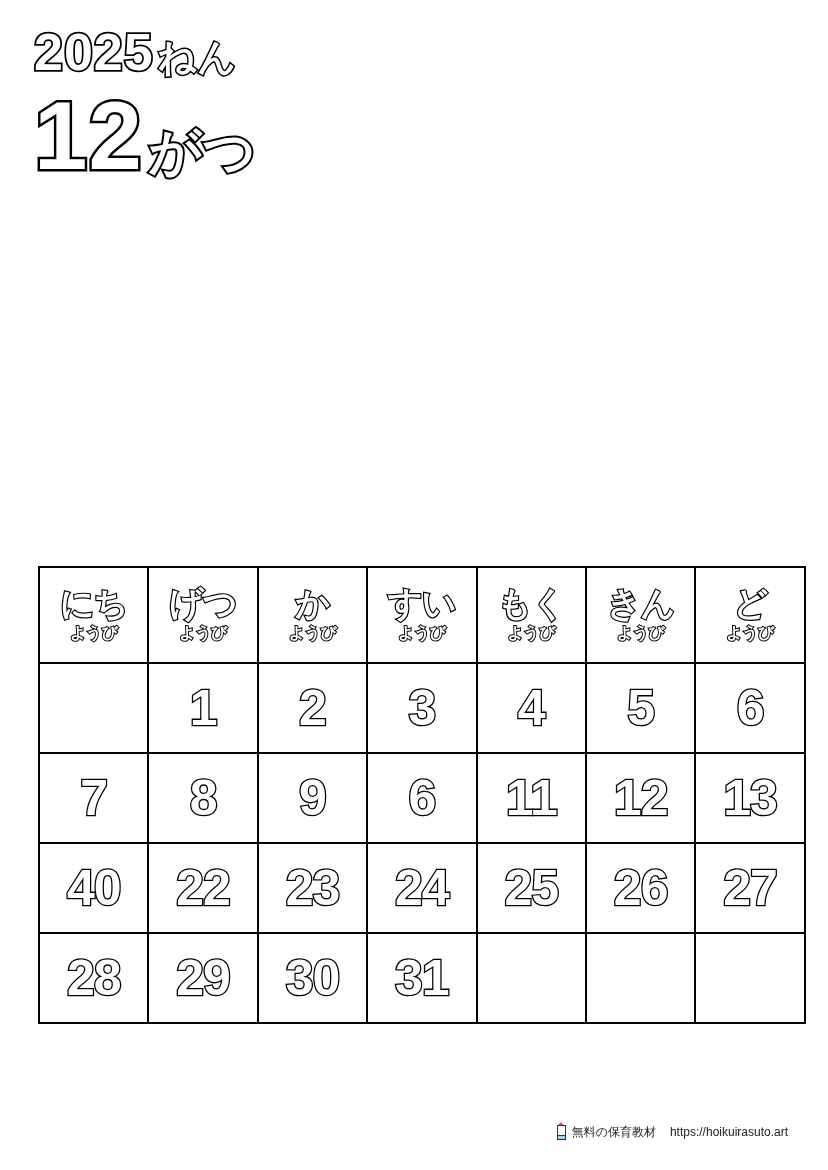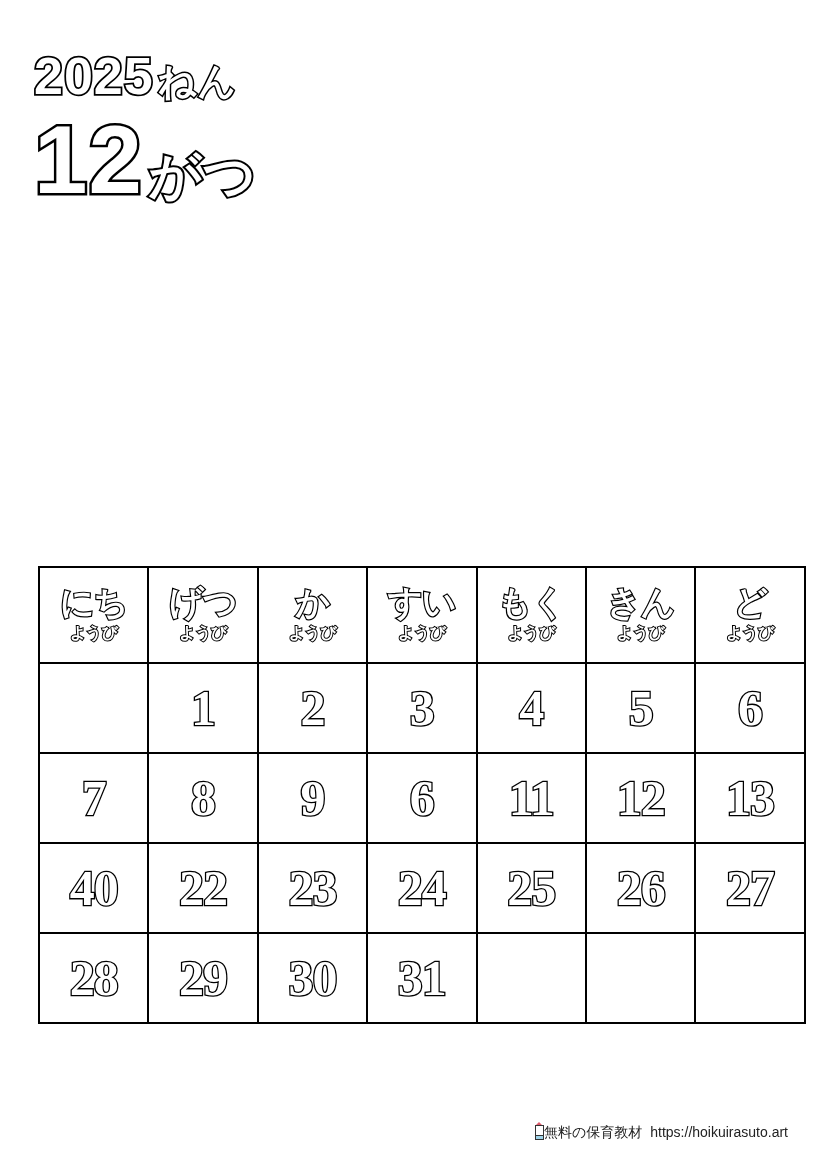--- a/index.html
+++ b/index.html
@@ -15,21 +15,20 @@
     color: #000000;
     overflow: hidden;
   }
 
   
   #title-block {
     position: absolute;
     left: 34px;
     top: 24px;
     width: 600px;
-    margin-top: 24px;
   }
   .title-line {
     display: flex;
     align-items: baseline;
     white-space: nowrap;
   }
   #year-line {
     margin-bottom: 2px;
   }
   .outline-text {
@@ -73,21 +72,20 @@
     width: 752px;
     border-collapse: collapse;
     table-layout: fixed;
   }
   #calendar td, #calendar th {
     border: 2px solid #000000;
     width: 107.4px;
     padding: 0;
     text-align: center;
     vertical-align: middle;
-    font-family: Liberation Serif, serif;
   }
   #calendar thead th {
     height: 88px;
     padding-top: 2px;
     padding-bottom: 4px;
   }
   .dow-main {
     display: block;
     font-size: 34px;
     line-height: 38px;
@@ -125,22 +123,22 @@
     display: none;
   }
 
   
   #footer-credit {
     position: absolute;
     right: 40px;
     top: 1122px;
     display: flex;
     align-items: center;
-    gap: 0;
-    font-size: 14px;
+    gap: 6px;
+    font-size: 12px;
     line-height: 14px;
     color: #222222;
     white-space: nowrap;
   }
   #pencil-icon {
     display: inline-block;
     width: 9px;
     height: 20px;
     position: relative;
   }

